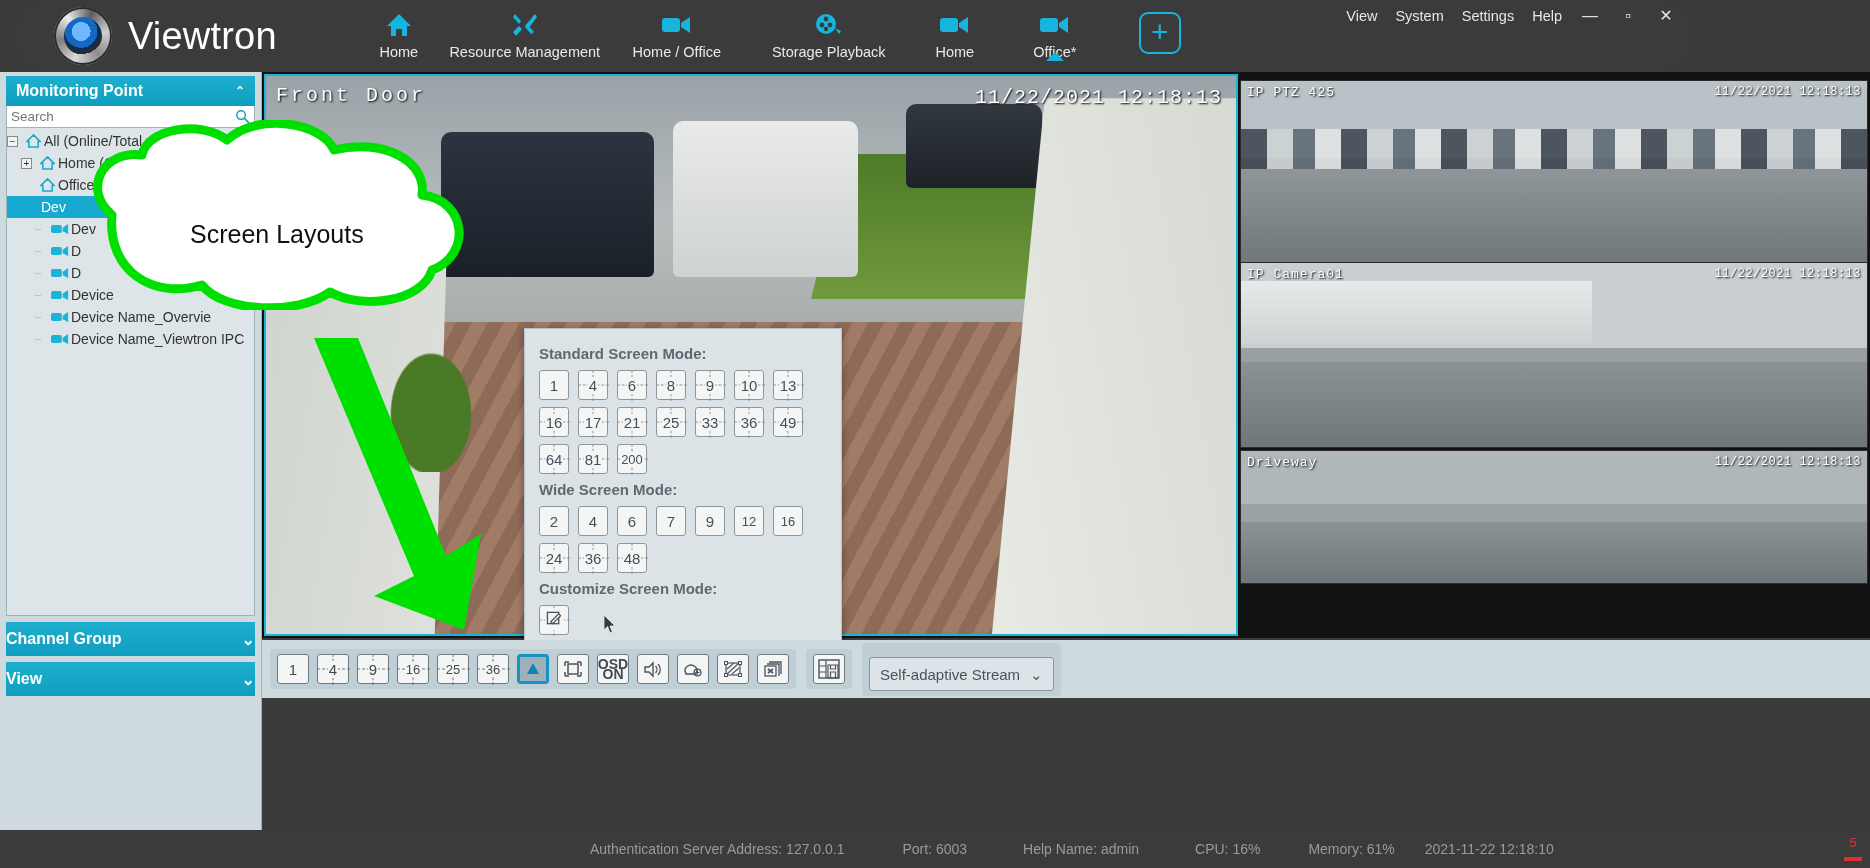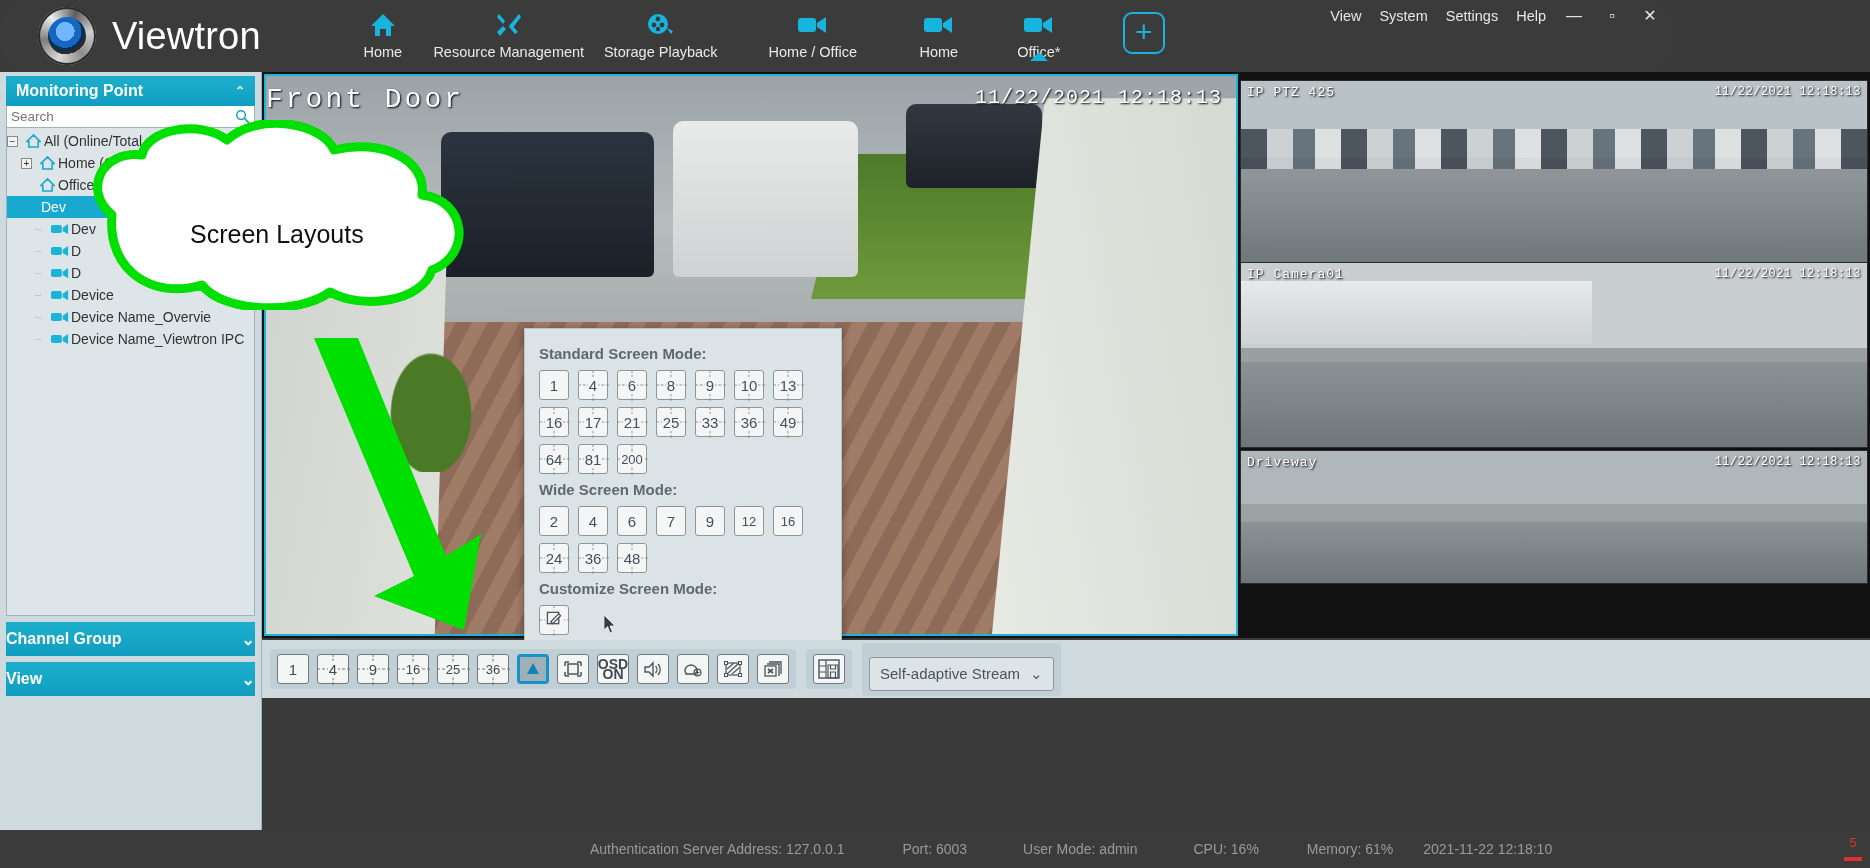--- a/index.html
+++ b/index.html
@@ -6,21 +6,21 @@
   body {
     width: 1870px; height: 868px;
     font-family: "Liberation Sans", sans-serif;
     background: #3a3a3a;
     overflow: hidden;
     position: relative;
   }
 
   
   #topbar {
-    position: absolute; left: 0; top: 0; width: 1674px; height: 72px;
+    position: absolute; left: 16px; top: 0; width: 1674px; height: 72px;
     background: #3b3b3b;
     display: flex; align-items: flex-start; border-radius: 25px;
   }
   #logo-wrap { display: flex; align-items: center; height: 72px; padding-left: 38px; }
   .logo-mark {
     width: 58px; height: 58px; border-radius: 50%;
     background:
       radial-gradient(circle at 50% 50%, #3b8ff0 0 22%, #1b4f8e 22% 30%, #11223a 30% 34%, transparent 34%),
       conic-gradient(from 200deg, #d8d8d8, #7e7e7e, #ededed, #5d5d5d, #cfcfcf, #8d8d8d, #d8d8d8);
     box-shadow: inset 0 0 0 2px #2a2a2a;
@@ -134,22 +134,22 @@
     background: linear-gradient(100deg,#cfd3cd,#e6e8e2); clip-path: polygon(0 0,62% 26%,58% 100%,0 100%);}
   .scene-wallR{ position:absolute; right:0; top:4%; width:34%; height:96%;
     background: linear-gradient(260deg,#d6dad3,#eceee8); clip-path: polygon(42% 0,100% 0,100% 100%,26% 100%);}
   .car { position:absolute; border-radius: 10px 10px 6px 6px; }
   .car.dark { left:18%; top:10%; width:22%; height:26%; background: linear-gradient(#2b3540,#1b2028); }
   .car.white{ left:42%; top:8%; width:19%; height:28%; background: linear-gradient(#e9eaea,#cfd2d2); }
   .car.dark2{ left:66%; top:5%; width:14%; height:15%; background: linear-gradient(#31383f,#1d2228); }
   .palm { position:absolute; left:11%; top:45%; width:12%; height:26%;
     background: radial-gradient(ellipse at 50% 60%, #4b7a27 0 48%, transparent 50%);}
   .ovl-name {
-    position: absolute; left: 0; top: 8px;
-    color: #fff; font-family: "Liberation Mono", monospace; font-size: 28px;
+    position: absolute; left: 10px; top: 8px;
+    color: #fff; font-family: "Liberation Mono", monospace; font-size: 20px;
     letter-spacing: 3px; text-shadow: 1px 1px 2px #000;
   }
   .ovl-time {
     position: absolute; right: 14px; top: 10px;
     color: #fff; font-family: "Liberation Mono", monospace; font-size: 20px;
     letter-spacing: 1px; text-shadow: 1px 1px 2px #000;
   }
 
   .side-cam {
     position: absolute; right: 2px; overflow: hidden; border: 1px solid #2b2b2b;
@@ -215,21 +215,21 @@
     border-radius: 3px; position: relative; display:flex; align-items:center; justify-content:center;
     font-size: 15px; color: #3f4a52; cursor: pointer;
   }
   .tbtn.split::before{content:"";position:absolute;left:-1.5px;right:-1.5px;top:50%;border-top:1.5px dashed #71797c;transform:translateY(-50%);}
   .tbtn.split::after{content:"";position:absolute;top:-1.5px;bottom:-1.5px;left:50%;border-left:1.5px dashed #71797c;transform:translateX(-50%);}
   .tbtn .lbl{position:relative;z-index:2;background:#f4f6f6;padding:0 1px;}
   .tbtn.hl { background: #9fb0b8; border-color: #1594c4; box-shadow: 0 0 0 2px #1594c4 inset; }
   .tbtn.osd { font-size: 14px; line-height: 10px; font-weight: bold; text-align: center; }
   #stream-sel {
     height: 34px; min-width: 180px; background: #dce4e7; border: 1px solid #8d9799;
-    border-radius: 3px; display: flex; align-items: center; justify-content: space-between;
+    border-radius: 3px; display: flex; justify-content: space-between;
     padding: 8px 10px; font-size: 15px; color: #48545c; cursor: pointer; gap: 10px; margin-top: 9px;
   }
 
   
   #statusbar {
     position: absolute; left: 0; bottom: 0; width: 1870px; height: 38px;
     background: #3b3b3b; color: #9a9a9a; font-size: 14px;
     display: flex; align-items: center;
   }
   #statusbar .si { white-space: nowrap; }
@@ -267,42 +267,42 @@
     </div>
     <div class="nav-item wide">
       <span class="ni-ico">
         <svg width="28" height="26" viewBox="0 0 28 26">
           <path d="M4 2 L10 9 L8 12 L2 5 Z M20 22 L14 15 L16 12 L23 20 Z" fill="#17b4dd"></path>
           <path d="M24 2 L14 14 L17 17 L26 5 Z" fill="#17b4dd"></path>
           <path d="M2 20 L8 14 L11 17 L5 24 Z" fill="#17b4dd"></path>
         </svg>
       </span>
       <span class="ni-lab">Resource Management</span>
+    </div>
+    <div class="nav-item wide">
+      <span class="ni-ico">
+        <svg width="32" height="22" viewBox="0 0 32 22">
+            <rect x="1" y="4" width="18" height="14" rx="3" fill="#17b4dd"></rect>
+            <path d="M20 9 L29 3 L29 19 L20 13 Z" fill="#17b4dd"></path>
+          </svg>
+      </span>
+      <span class="ni-lab">Home / Office</span>
     </div>
     <div class="nav-item wide">
       <span class="ni-ico">
         <svg width="30" height="26" viewBox="0 0 30 26">
           <circle cx="12" cy="12" r="10" fill="#17b4dd"></circle>
           <circle cx="12" cy="7" r="2.4" fill="#3b3b3b"></circle>
             <circle cx="8" cy="13" r="2.4" fill="#3b3b3b"></circle>
           <circle cx="16" cy="13" r="2.4" fill="#3b3b3b"></circle>
             <circle cx="12" cy="17" r="2.2" fill="#3b3b3b"></circle>
           <path d="M21 16 l6 3 -2 3 z" fill="#17b4dd"></path>
         </svg>
       </span>
       <span class="ni-lab">Storage Playback</span>
-    </div>
-    <div class="nav-item wide">
-      <span class="ni-ico">
-        <svg width="32" height="22" viewBox="0 0 32 22">
-            <rect x="1" y="4" width="18" height="14" rx="3" fill="#17b4dd"></rect>
-            <path d="M20 9 L29 3 L29 19 L20 13 Z" fill="#17b4dd"></path>
-          </svg>
-      </span>
-      <span class="ni-lab">Home / Office</span>
     </div>
     <div class="nav-item">
       <span class="ni-ico">
         <svg width="32" height="22" viewBox="0 0 32 22">
             <rect x="1" y="4" width="18" height="14" rx="3" fill="#17b4dd"></rect>
             <path d="M20 9 L29 3 L29 19 L20 13 Z" fill="#17b4dd"></path>
           </svg>
       </span>
       <span class="ni-lab">Home</span>
     </div>
@@ -703,18 +703,18 @@
     <div id="stream-sel">
       <span>Self-adaptive Stream</span>
       <span>⌄</span>
     </div>
   </div>
 </div>
 
 <div id="statusbar">
   <span class="si" style="margin-left:590px">Authentication Server  Address: 127.0.0.1</span>
   <span class="si" style="margin-left:58px">Port: 6003</span>
-  <span class="si" style="margin-left:56px">User Mode: admin</span>
+  <span class="si" style="margin-left:56px">Help Name: admin</span>
   <span class="si" style="margin-left:56px">CPU: 16%</span>
   <span class="si" style="margin-left:48px">Memory: 61%</span>
   <span class="si" style="margin-left:30px">2021-11-22 12:18:10</span>
   <span id="alarm-badge">5</span>
 </div>
 
 </body></html>

